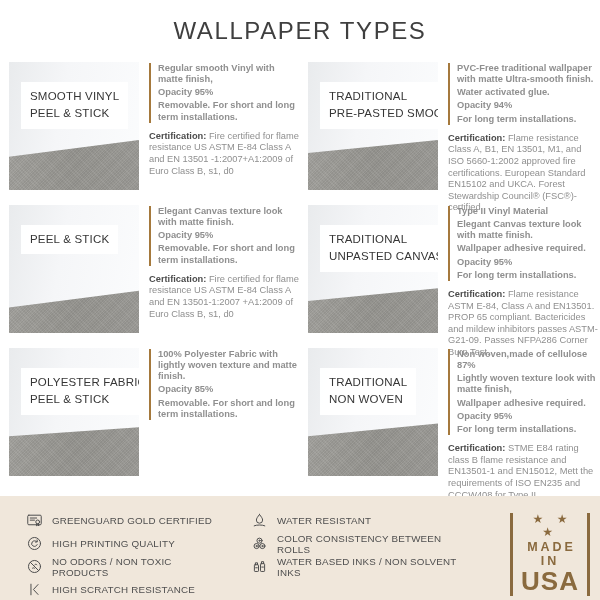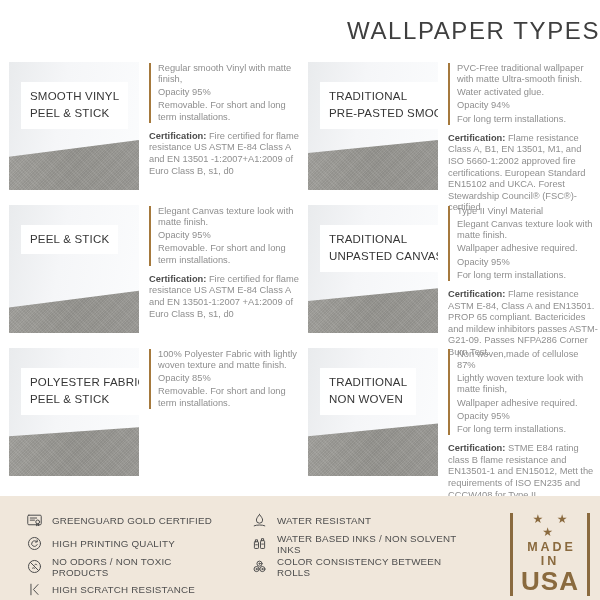--- a/index.html
+++ b/index.html
@@ -1,21 +1,21 @@
 <!DOCTYPE html>
 <html><head>
 <meta charset="utf-8">
 <style>
   * { margin:0; padding:0; box-sizing:border-box; }
   html,body { width:600px; height:600px; overflow:hidden; background:#ffffff;
               font-family:"Liberation Sans", sans-serif; }
   body { display:flex; flex-direction:column; }
 
   
-  .title { text-align:right; padding-top:17px; height:62px;
+  .title { text-align:center; padding-top:17px; height:62px;
            font-size:24px; letter-spacing:1.6px; font-weight:500; color:#3f3f3f; }
 
   
   .grid { display:grid; grid-template-columns:291px 291px; column-gap:8px;
           padding-left:9px; }
   .section { display:flex; height:143px; }
 
   .swatch { position:relative; width:130px; height:128px; flex:none;
             background:linear-gradient(100deg,#e9ebed 0%,#f5f6f8 40%,#fbfcfd 100%);
             overflow:hidden; }
@@ -30,21 +30,21 @@
   .section:nth-child(4) .concrete { clip-path:polygon(0 75%,100% 65%,100% 100%,0 100%); }
   .section:nth-child(5) .concrete { clip-path:polygon(0 69%,100% 62%,100% 100%,0 100%); }
   .section:nth-child(6) .concrete { clip-path:polygon(0 69%,100% 59%,100% 100%,0 100%); }
 
   .swatch-label { position:absolute; left:12px; top:20px;
       background:rgba(255,255,255,.95); padding:6px 9px 6px 9px;
       font-size:11.5px; font-weight:500; color:#363636; line-height:1.5;
       letter-spacing:.2px; white-space:nowrap; }
 
   .info { width:150px; margin-left:10px; padding-top:1px; }
-  .features { border-left:2px solid #a5793d; padding-left:7px; }
+  .features { border-left:2px solid #a5793d; padding-left:7px;font-weight:bold; }
   .feat { font-size:9.3px; line-height:1.2; color:#8f8f8f; margin-bottom:2px; }
   .feat:last-child { margin-bottom:0; }
   .cert { margin-top:8px; font-size:9.3px; line-height:1.25; color:#8f8f8f; }
   .cert b { font-weight:700; color:#4c4c4c; }
 
   
   .footer { margin-top:auto; height:104px; background:#f0e7db;
             display:flex; padding:13px 10px 0 26px;gap:34px; }
   .fcol1 { width:202px; }
   .fcol2 { width:238px; }
@@ -223,38 +223,38 @@
   <div class="fcol2">
     <div class="fitem">
       <svg width="17" height="17" viewBox="0 0 24 24">
         <path d="M12 3.5c2.7 3.5 4.4 5.7 4.4 7.9a4.4 4.4 0 1 1-8.8 0c0-2.2 1.7-4.4 4.4-7.9z"></path>
         <path d="M4.5 19.5c3.5-1.6 11.5-1.6 15 0"></path>
       </svg>
       <span>WATER RESISTANT</span>
     </div>
     <div class="fitem">
       <svg width="17" height="17" viewBox="0 0 24 24">
-        <path d="M6.2 9.5V6.8h3v2.7"></path>
-        <rect x="4.8" y="9.5" width="5.8" height="9.5" rx="1"></rect>
-        <path d="M14.8 8V5.2h3V8"></path>
-        <rect x="13.4" y="8" width="5.8" height="11" rx="1"></rect>
-        <path d="M6.6 13.8h2.3 M15.2 12.8h2.3"></path>
-      </svg>
-      <span>WATER BASED INKS / NON SOLVENT INKS</span>
-    </div>
-    <div class="fitem">
-      <svg width="17" height="17" viewBox="0 0 24 24">
         <circle cx="12" cy="8" r="3.6"></circle>
         <circle cx="7.9" cy="15.6" r="3.6"></circle>
         <circle cx="16.1" cy="15.6" r="3.6"></circle>
         <circle cx="12" cy="8" r="0.9"></circle>
         <circle cx="7.9" cy="15.6" r="0.9"></circle>
         <circle cx="16.1" cy="15.6" r="0.9"></circle>
       </svg>
       <span>COLOR CONSISTENCY BETWEEN ROLLS</span>
+    </div>
+    <div class="fitem">
+      <svg width="17" height="17" viewBox="0 0 24 24">
+        <path d="M6.2 9.5V6.8h3v2.7"></path>
+        <rect x="4.8" y="9.5" width="5.8" height="9.5" rx="1"></rect>
+        <path d="M14.8 8V5.2h3V8"></path>
+        <rect x="13.4" y="8" width="5.8" height="11" rx="1"></rect>
+        <path d="M6.6 13.8h2.3 M15.2 12.8h2.3"></path>
+      </svg>
+      <span>WATER BASED INKS / NON SOLVENT INKS</span>
     </div>
   </div>
 
   <div class="badge">
     <div class="badge-top">
       <div class="bar"></div>
       <div class="badge-mid">
         <div class="stars">★ ★ ★</div>
         <div class="made-in">MADE IN</div>
         <div class="usa">USA</div>

